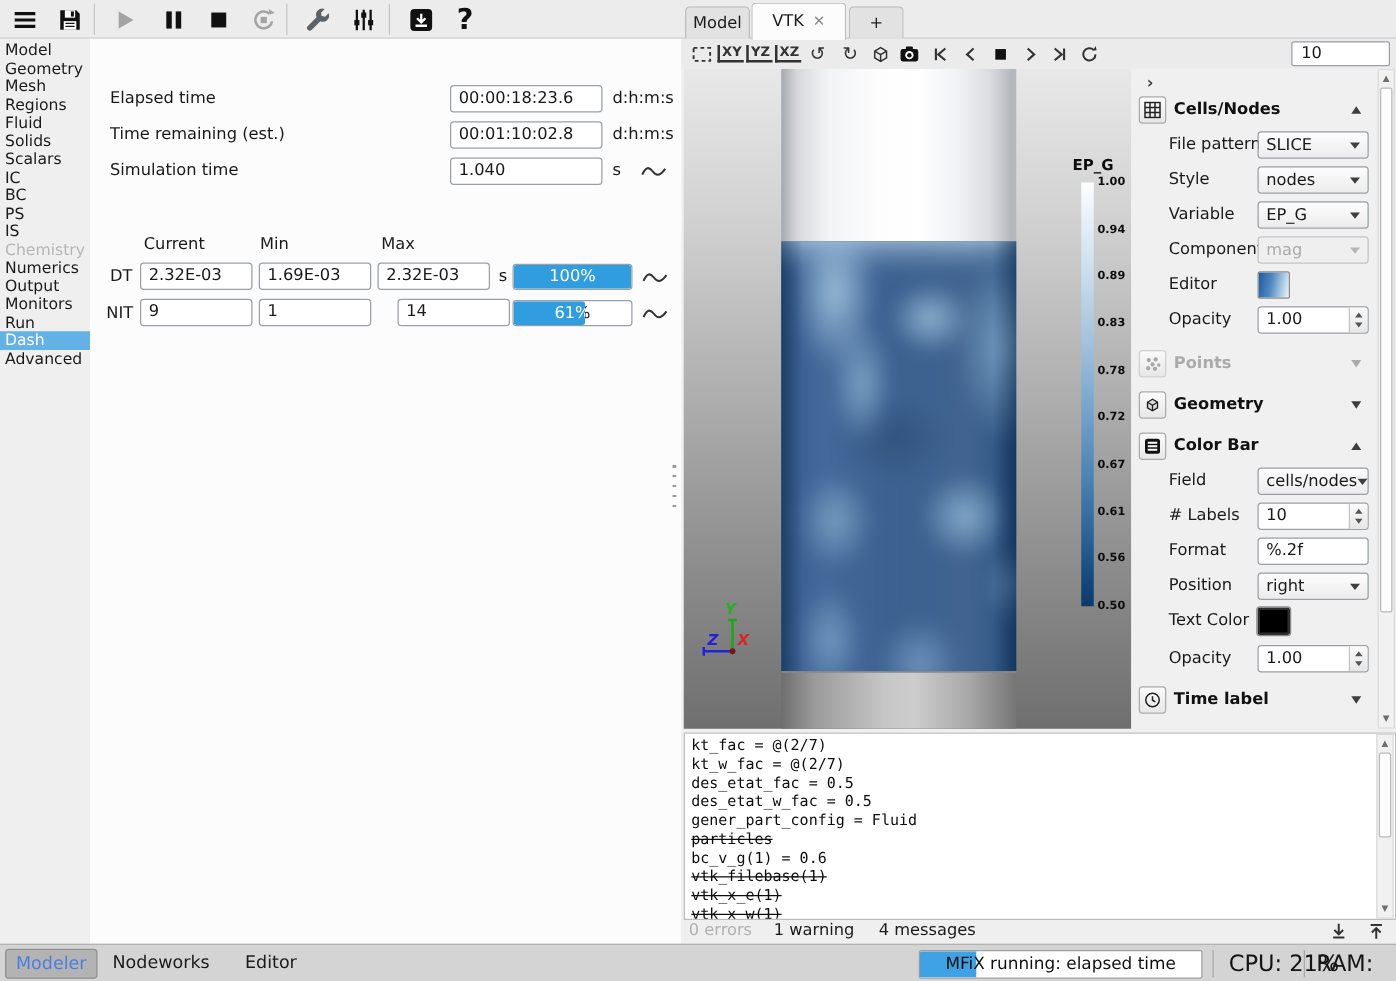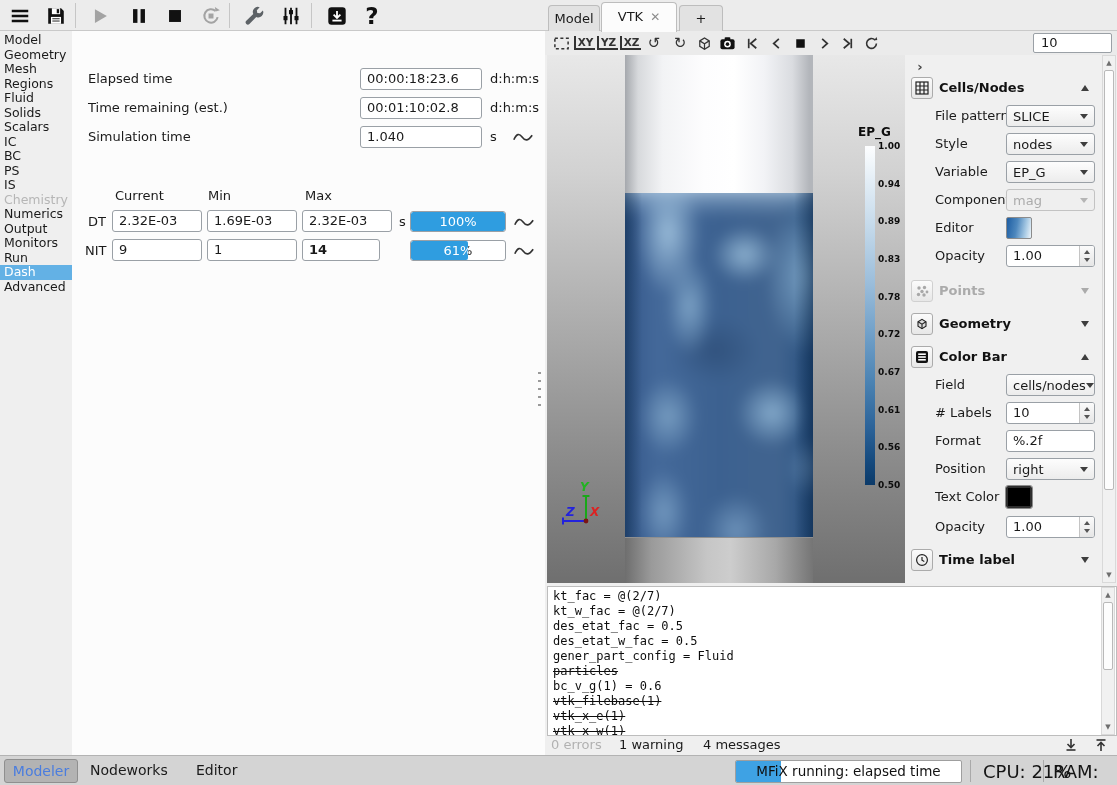--- a/index.html
+++ b/index.html
@@ -291,21 +291,21 @@
         <span class="pbar-text light">100%</span>
       </div>
     </div>
     <svg class="plot-icon" style="left:441px; top:182px;" viewBox="0 0 24 16">
       <path d="M2 11 C5 4, 8 4, 11 8 S17 13, 22 6" stroke="#333" stroke-width="1.8" fill="none"></path>
     </svg>
 
     <div class="flabel" style="left:13px; top:212px;">NIT</div>
     <div class="input" style="left:40px; top:208px; width:90px;">9</div>
     <div class="input" style="left:135px; top:208px; width:90px;">1</div>
-    <div class="input" style="left:230px; top:208px; width:78px;font-weight:bold;">14</div>
+    <div class="input" style="left:246px; top:208px; width:90px;">14</div>
     <div class="pbar small" style="left:338px; top:209px;">
       <span class="pbar-text">61%</span>
       <div class="pbar-fill" style="width: 61%;">
         <span class="pbar-text light">61%</span>
       </div>
     </div>
     <svg class="plot-icon" style="left:441px; top:211px;" viewBox="0 0 24 16">
       <path d="M2 11 C5 4, 8 4, 11 8 S17 13, 22 6" stroke="#333" stroke-width="1.8" fill="none"></path>
     </svg>
   </div>

